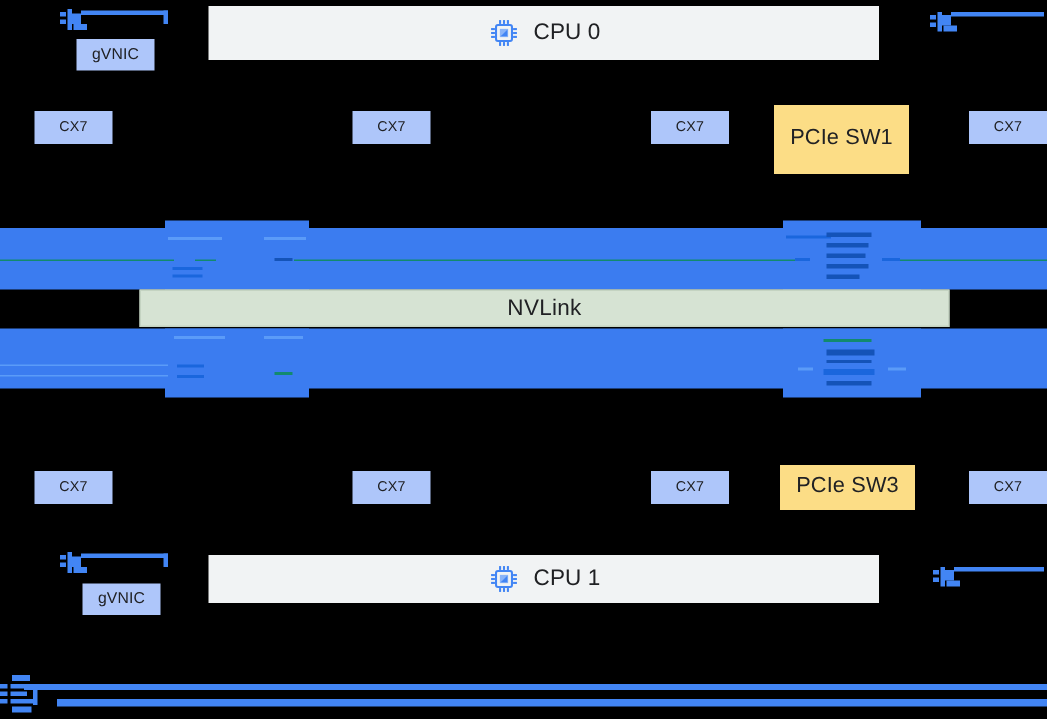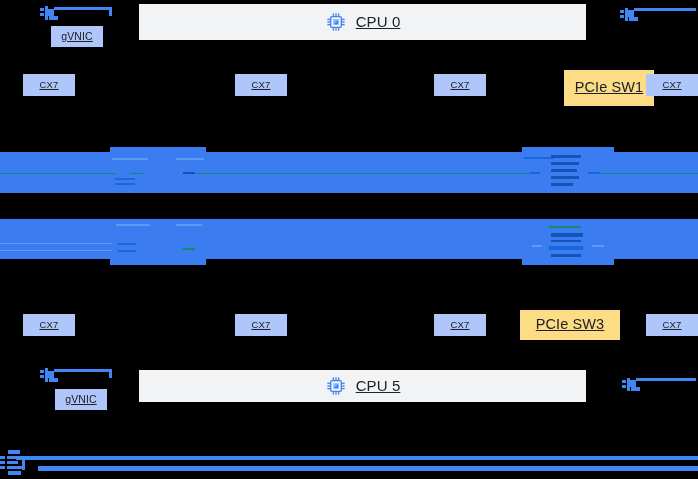--- a/index.html
+++ b/index.html
@@ -25,21 +25,20 @@
   }
   .node {
     position: absolute;
     box-sizing: border-box;
     display: flex;
     align-items: center;
     justify-content: center;
     text-align: left;
     white-space: nowrap;
     line-height: 1.05;
-    text-decoration: underline;
   }
   
   .cpu-box {
     background: #f1f3f4;
     color: #202124;
     font-size: 15px;
     letter-spacing: .1px;
     gap: 9px;
   }
   .cpu-label { color:#202124; font-size:15px; }
@@ -170,21 +169,21 @@
 
 
   <div class="node cx7-box" style="left:235px; top:74px; width:52px; height:22px;">
     <span>CX7</span>
   </div>
 
   <div class="node cx7-box" style="left:434px; top:74px; width:52px; height:22px;">
     <span>CX7</span>
   </div>
 
-  <div class="node pcie-box" style="left:516px; top:70px; width:90px; height:36px;margin-left:48px;">
+  <div class="node pcie-box" style="left:516px; top:70px; width:90px; height:46px;">
     <span>PCIe SW1</span>
   </div>
 
   <div class="node cx7-box" style="left:646px; top:74px; width:52px; height:22px;">
     <span>CX7</span>
   </div>
 
   <div class="gpu-band" style="left:0px; top:152px; width:698px; height:41px;"></div>
   <div class="gpu-band" style="left:110px; top:147px; width:96px; height:46px;"></div>
   <div class="gpu-band" style="left:522px; top:147px; width:92px; height:46px;"></div>
@@ -202,20 +201,23 @@
 
   <div class="band-stroke" style="left:524px; top:157px; width:30px; height:2px;"></div>
   <div class="band-stroke dark" style="left:551px; top:155px; width:30px; height:3px;"></div>
   <div class="band-stroke dark" style="left:551px; top:162px; width:28px; height:3px;"></div>
   <div class="band-stroke dark" style="left:551px; top:169px; width:26px; height:3px;"></div>
   <div class="band-stroke dark" style="left:551px; top:176px; width:28px; height:3px;"></div>
   <div class="band-stroke dark" style="left:551px; top:183px; width:22px; height:3px;"></div>
   <div class="band-stroke" style="left:588px; top:172px; width:12px; height:2px;"></div>
   <div class="band-stroke" style="left:530px; top:172px; width:10px; height:2px;"></div>
 
+  <div class="node nvlink-box" style="left:93px; top:193px; width:540px; height:25px;">
+    <span>NVLink</span>
+  </div>
 
   <div class="gpu-band" style="left:0px; top:219px; width:698px; height:40px;"></div>
   <div class="gpu-band" style="left:110px; top:219px; width:96px; height:46px;"></div>
   <div class="gpu-band" style="left:522px; top:219px; width:92px; height:46px;"></div>
 
   <div class="band-stroke pale" style="left:0px;   top:243px; width:112px; height:1px;"></div>
   <div class="band-stroke pale" style="left:0px;   top:250px; width:112px; height:1px;"></div>
   <div class="band-stroke" style="left:118px; top:243px; width:18px; height:2px;"></div>
   <div class="band-stroke" style="left:118px; top:250px; width:18px; height:2px;"></div>
   <div class="band-stroke teal" style="left:183px; top:248px; width:12px; height:2px;"></div>
@@ -236,21 +238,21 @@
 
 
   <div class="node cx7-box" style="left:235px; top:314px; width:52px; height:22px;">
     <span>CX7</span>
   </div>
 
   <div class="node cx7-box" style="left:434px; top:314px; width:52px; height:22px;">
     <span>CX7</span>
   </div>
 
-  <div class="node pcie-box" style="left:520px; top:310px; width:100px; height:30px;">
+  <div class="node pcie-box" style="left:520px; top:310px; width:90px; height:30px;">
     <span>PCIe SW3</span>
   </div>
 
   <div class="node cx7-box" style="left:646px; top:314px; width:52px; height:22px;">
     <span>CX7</span>
   </div>
 
   <div class="nic-plug" style="left:40px; top:368px; width:72px; height:16px;">
     <i style="left:0;  top:2px;  width:4px; height:3px;"></i>
     <i style="left:0;  top:7px;  width:4px; height:3px;"></i>
@@ -288,21 +290,21 @@
           <rect x="14.1" y="18.6" width="1.5" height="2.8"></rect>
           <rect x="2.6" y="8.4" width="2.8" height="1.5"></rect>
           <rect x="2.6" y="11.25" width="2.8" height="1.5"></rect>
           <rect x="2.6" y="14.1" width="2.8" height="1.5"></rect>
           <rect x="18.6" y="8.4" width="2.8" height="1.5"></rect>
           <rect x="18.6" y="11.25" width="2.8" height="1.5"></rect>
           <rect x="18.6" y="14.1" width="2.8" height="1.5"></rect>
         </g>
       </svg>
     </span>
-    <span class="cpu-label">CPU 5</span>
+    <span class="cpu-label">CPU 1</span>
   </div>
 
   <div class="net-bar" style="left:16px; top:456px; width:682px; height:4px;"></div>
   <div class="net-bar" style="left:38px; top:466px; width:660px; height:5px;"></div>
   <div class="net-icon-bars" style="left:0px; top:450px; width:40px; height:29px;">
     <i style="left:8px;  top:0px;  width:12px; height:4px;"></i>
     <i style="left:0px;  top:6px;  width:5px;  height:3px;"></i>
     <i style="left:7px;  top:6px;  width:14px; height:3px;"></i>
     <i style="left:0px;  top:11px; width:5px;  height:3px;"></i>
     <i style="left:7px;  top:11px; width:11px; height:3px;"></i>

